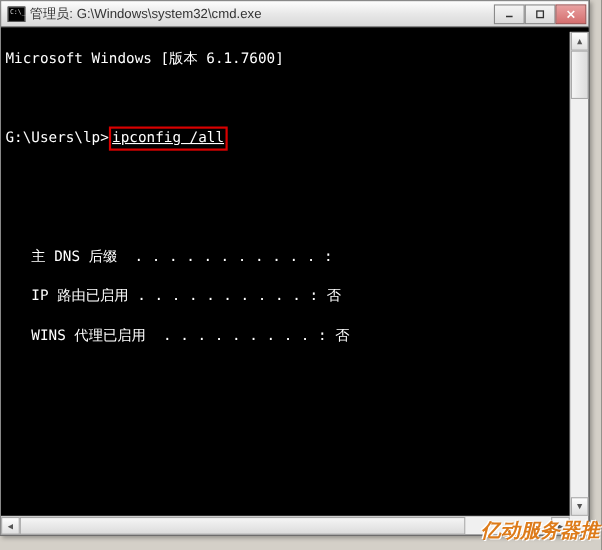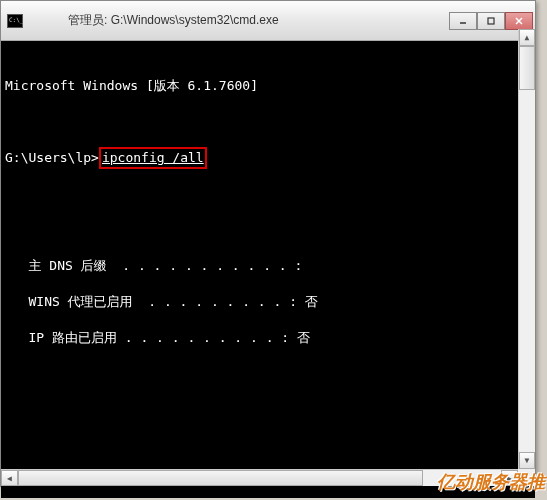--- a/index.html
+++ b/index.html
@@ -15,27 +15,26 @@
     width: 536px;
     height: 487px;
     background: #000;
     border: 1px solid #888;
     position: absolute;
     top: 0;
     left: 0;
     box-shadow: 2px 2px 4px rgba(0,0,0,0.3);
   }
   .titlebar {
-    height: 40px;
+    height: 24px;
     background: linear-gradient(to bottom, #fdfdfd 0%, #e8e8e8 50%, #d8d8d8 100%);
     display: flex;
     align-items: center;
     padding: 0 2px 0 6px;
     border-bottom: 1px solid #aaa;
-    gap: 41px;
   }
   .title-icon {
     width: 16px;
     height: 14px;
     background: #000;
     border: 1px solid #555;
     margin-right: 4px;
     position: relative;
   }
   .title-icon::after {
@@ -72,21 +71,21 @@
     background: linear-gradient(to bottom, #e9a0a0, #d46f6f);
     border-color: #a05050;
   }
   .win-btn svg { display: block; }
   .terminal {
     background: #000;
     color: #fff;
     font-family: "SimSun", "NSimSun", monospace;
     font-size: 13px;
     line-height: 18px;
-    padding: 18px 4px;
+    padding: 2px 4px;
     height: calc(100% - 28px);
     overflow: hidden;
     white-space: pre;
     position: relative;
   }
   .line { white-space: pre; height: 18px; }
   .redbox {
     border: 2px solid #d90000;
     display: inline-block;
     padding: 0 1px;
@@ -201,22 +200,22 @@
     </div>
   </div>
 
   <div class="terminal">
 <div class="line">Microsoft Windows [版本 6.1.7600]</div>
 <div class="line"> </div>
 <div class="line"><span>G:\Users\lp&gt;</span><span class="redbox"><span>ipconfig /all</span></span></div>
 <div class="line"> </div>
 <div class="line"> </div>
 <div class="line"><span>   主 DNS 后缀</span><span>  . . . . . . . . . . . : </span><span></span></div>
+<div class="line"><span>   IP 路由已启用</span><span> . . . . . . . . . . : </span><span>否</span></div>
 <div class="line"><span>   WINS 代理已启用</span><span>  . . . . . . . . . : </span><span>否</span></div>
-<div class="line"><span>   IP 路由已启用</span><span> . . . . . . . . . . : </span><span>否</span></div>
 <div class="line"> </div>
 
 
 
 
 
 
 
 
 

